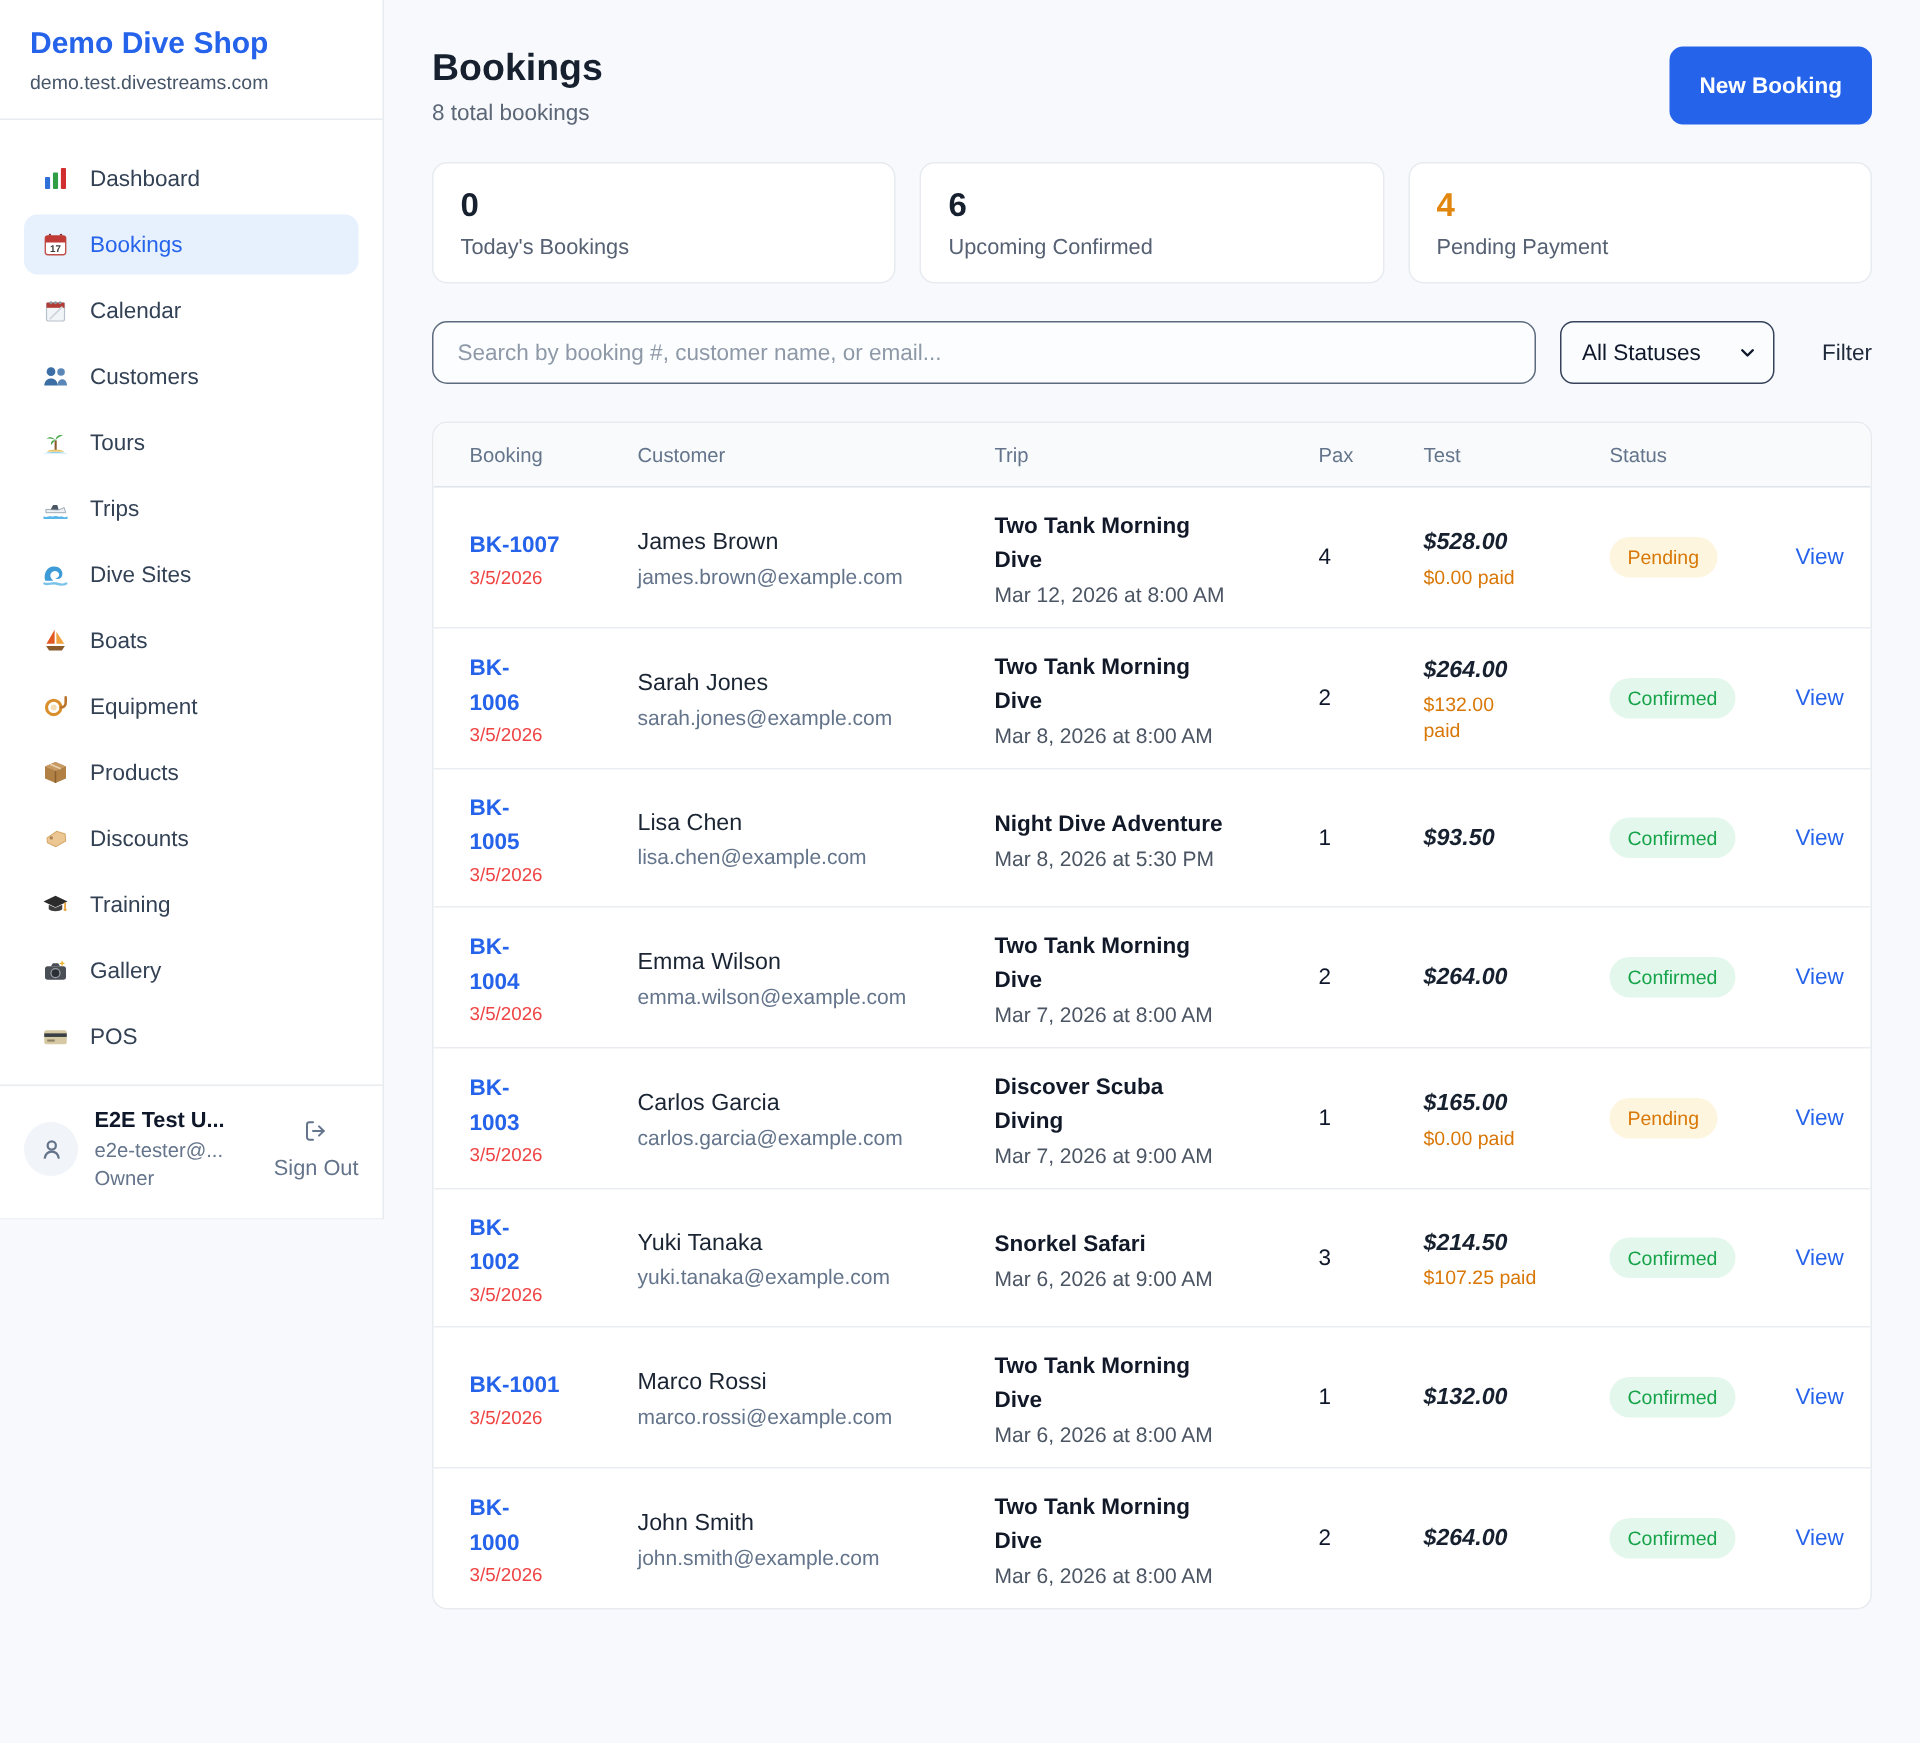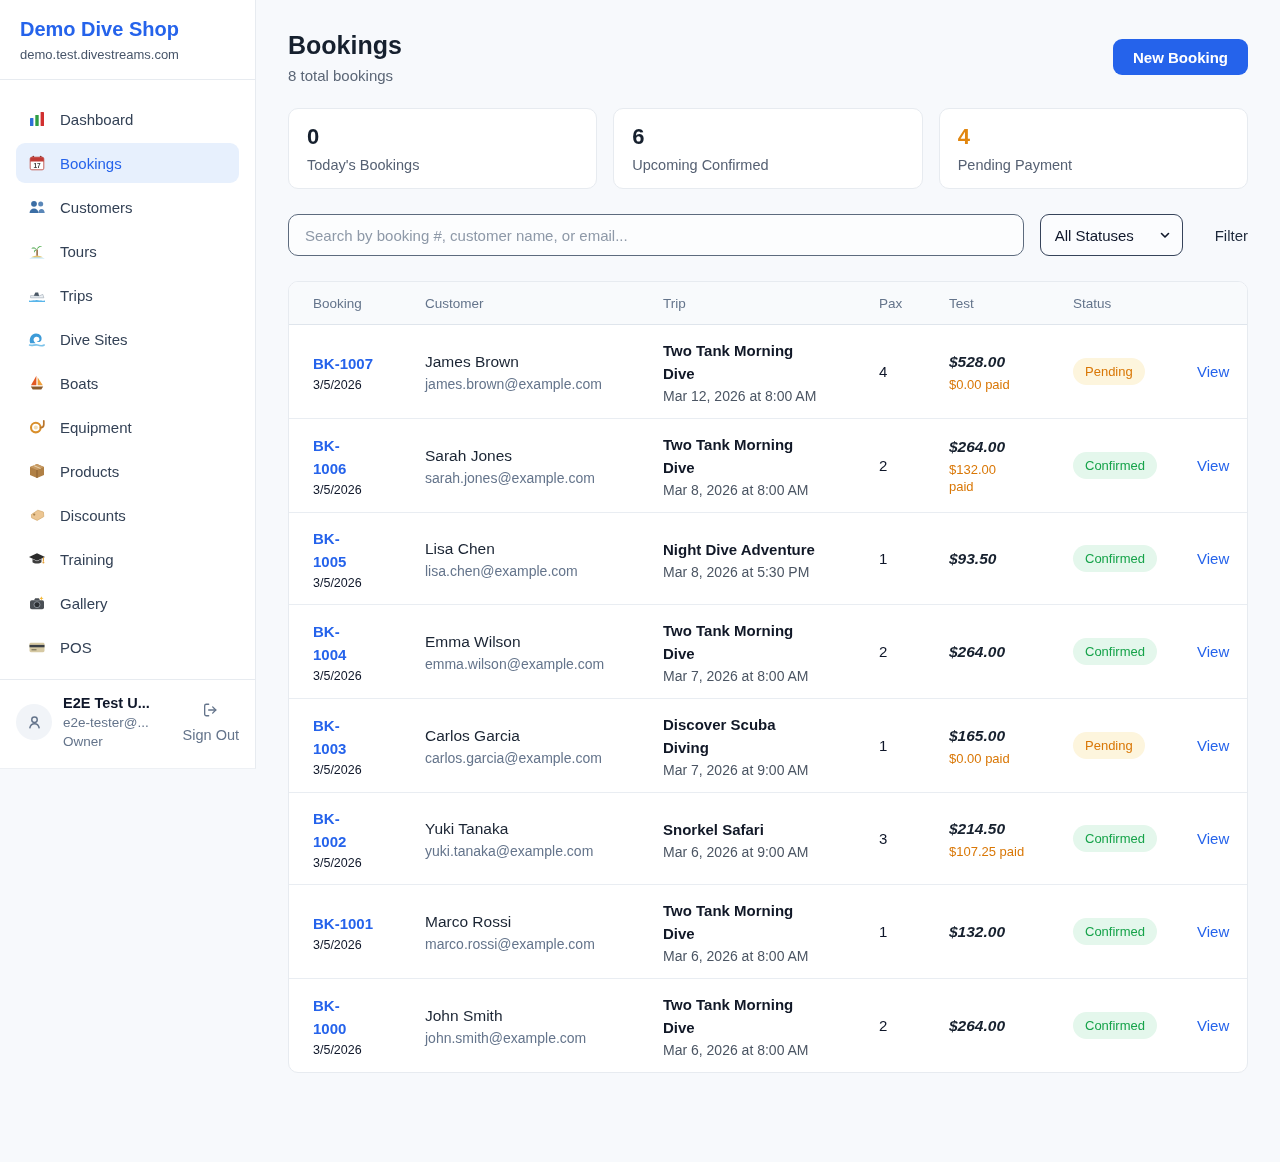--- a/index.html
+++ b/index.html
@@ -36,21 +36,21 @@
   .signout svg { width:16px; height:16px; }
 
   
   .main { position:absolute; left:256px; right:0; top:0; bottom:0; padding:30px 32px 0; }
   .page-head { display:flex; align-items:center; justify-content:space-between; }
   .pg-title { font-size:25px; font-weight:bold; color:#16202e; line-height:30px; }
   .pg-sub { margin-top:7px; font-size:15px; color:#5b6676; }
   .btn-primary {
     background:#2563eb; color:#ffffff; font-size:15px; font-weight:bold;
     font-family:"Liberation Sans", sans-serif;
-    border:none; border-radius:9px; padding:0 20px; height:36px; cursor:pointer;
+    border:none; border-radius:9px; padding:0 20px; height:52px; cursor:pointer;
   }
 
   .stats { display:flex; gap:16px; margin-top:24px; }
   .stat-card { flex:1; background:#ffffff; border:1px solid #e7ebf0; border-radius:10px; padding:15px 18px; }
   .stat-value { font-size:22px; font-weight:bold; color:#16202e; line-height:26px; }
   .stat-value.orange { color:#e1860f; }
   .stat-label { margin-top:7px; font-size:14.5px; color:#566173; }
 
   .controls { display:flex; align-items:center; margin-top:25px; }
   .search-input {
@@ -77,21 +77,21 @@
     grid-template-columns:112px 238px 216px 70px 124px 116px 1fr;
     padding-left:24px; padding-right:24px;
   }
   .t-head {
     height:43px; align-items:center; background:#f8fafc;
     border-bottom:1px solid #dfe5ec; color:#64748b; font-size:13.5px;
   }
   .t-row { padding-top:14px; padding-bottom:14px; align-items:center; border-top:1px solid #e9edf2; }
   .t-row:first-of-type { border-top:none; }
   .bk-id { color:#2563eb; font-weight:bold; font-size:15px; line-height:23px; cursor:pointer; }
-  .bk-date { color:#0f172a; font-size:12.5px; margin-top:3px; }
+  .bk-date { color:#ef4444; font-size:12.5px; margin-top:3px; }
   .c-name { font-size:15.5px; color:#1a2433; line-height:21px; }
   .c-email { font-size:14px; color:#64748b; margin-top:4px; }
   .trip-name { font-size:15px; font-weight:bold; color:#111827; line-height:23px; }
   .trip-date { font-size:14px; color:#4b5563; margin-top:3px; }
   .pax { font-size:15px; color:#0f172a; }
   .total-amt { font-size:15.5px; font-weight:bold; color:#16202e; line-height:21px;font-style:italic; }
   .paid { font-size:13px; color:#d97706; margin-top:4px; line-height:17px; }
   .badge { display:inline-block; padding:6px 12px; border-radius:999px; font-size:13px; }
   .badge.pending { background:#fdf5dd; color:#d97706; }
   .badge.confirmed { background:#e4f7ec; color:#16a34a; }
@@ -120,20 +120,33 @@
         <span class="icon">
           <svg viewBox="0 0 18 18">
             <rect x="4.5" y="1.8" width="1.6" height="3" rx="0.8" fill="#7c2b27"></rect>
             <rect x="11.9" y="1.8" width="1.6" height="3" rx="0.8" fill="#7c2b27"></rect>
             <rect x="2.2" y="3.2" width="13.6" height="12.6" rx="1.6" fill="#ffffff" stroke="#c05049" stroke-width="0.9"></rect>
             <path d="M2.2 4.8c0-.9.7-1.6 1.6-1.6h10.4c.9 0 1.6.7 1.6 1.6v2.8H2.2z" fill="#c13b36"></path>
             <text x="9" y="13.8" font-size="6.5" font-weight="bold" fill="#3e3e3e" text-anchor="middle">17</text>
           </svg>
         </span>
         <span class="nav-label">Bookings</span>
+      </div>
+      <div class="nav-item">
+        <span class="icon">
+          <svg viewBox="0 0 18 18">
+            <rect x="3" y="3.8" width="12" height="12.2" rx="1.4" fill="#f2f5f8" stroke="#b9c2cc" stroke-width="0.8"></rect>
+            <rect x="3" y="3.8" width="12" height="3.4" fill="#b23b34"></rect>
+            <circle cx="6" cy="3.8" r="1" fill="#8d959e"></circle>
+            <circle cx="9" cy="3.8" r="1" fill="#8d959e"></circle>
+            <circle cx="12" cy="3.8" r="1" fill="#8d959e"></circle>
+            <path d="M5.2 14.8 13.6 6.4" stroke="#cfd6dd" stroke-width="1.2"></path>
+          </svg>
+        </span>
+        <span class="nav-label">Calendar</span>
       </div>
       <div class="nav-item">
         <span class="icon">
           <svg viewBox="0 0 18 18">
             <circle cx="6" cy="5.8" r="2.9" fill="#3b6ea5"></circle>
             <path d="M1.5 15c.2-3 2.1-4.6 4.5-4.6s4.3 1.6 4.5 4.6z" fill="#3b6ea5"></path>
             <circle cx="12.7" cy="6" r="2.5" fill="#5a87b8"></circle>
             <path d="M10.2 15c.3-2.6 1.5-4.1 3.3-4.1 1.9 0 2.9 1.5 3.2 4.1z" fill="#5a87b8"></path>
           </svg>
         </span>

